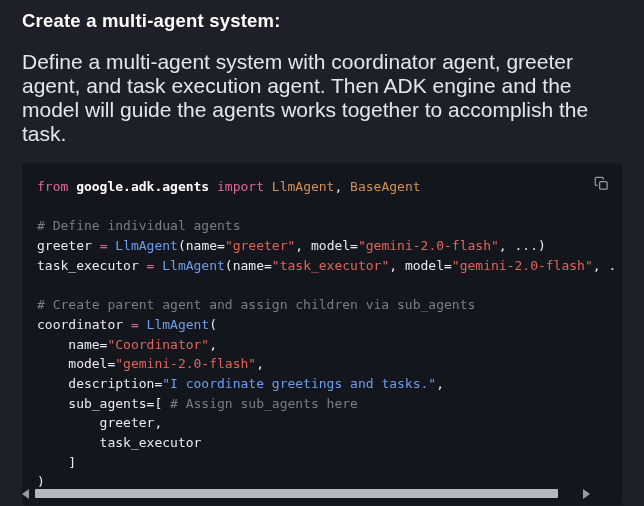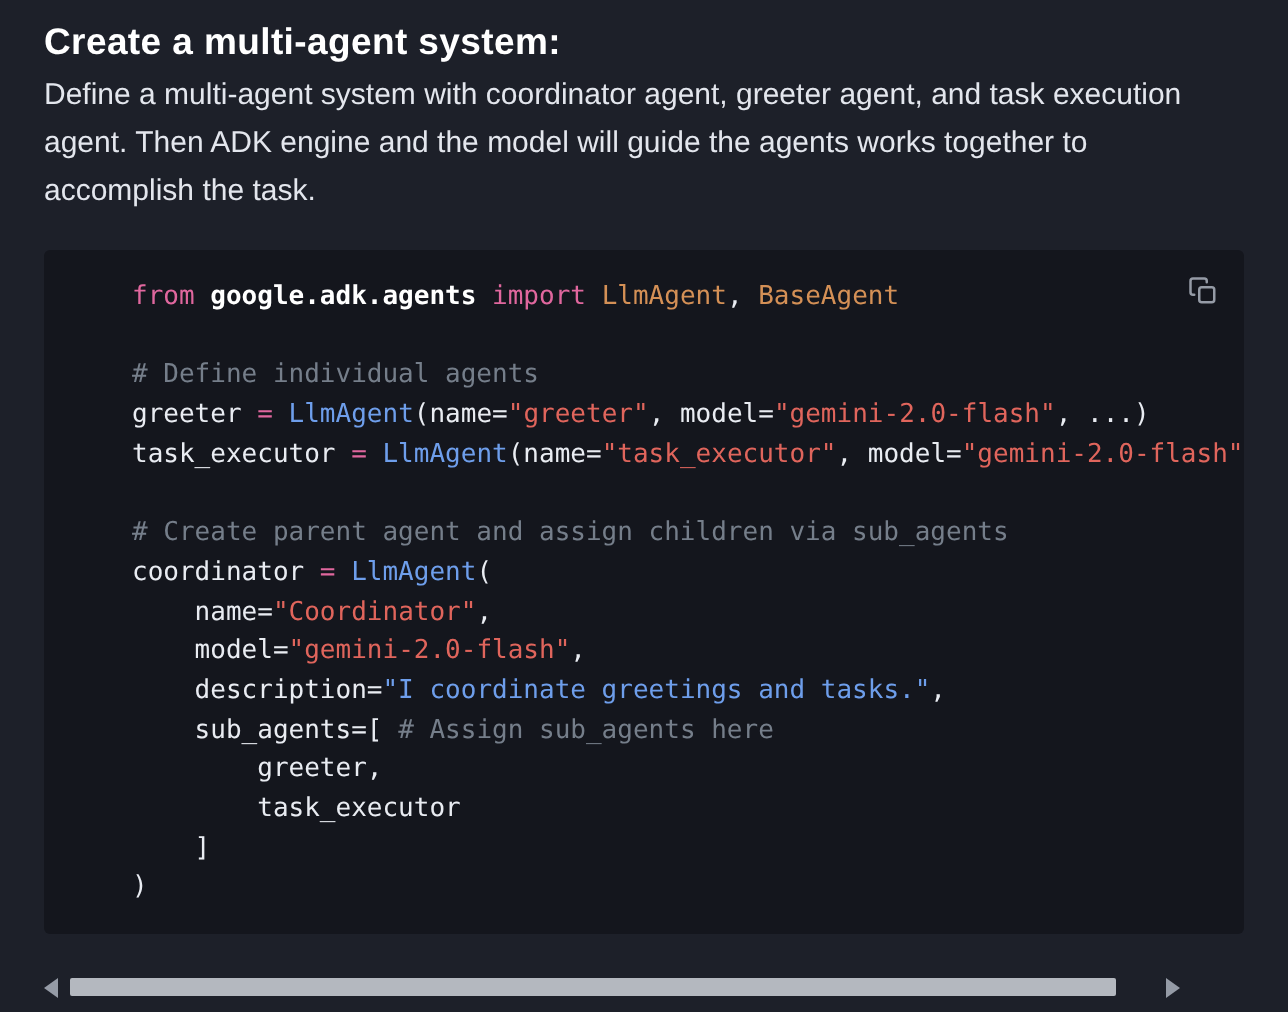--- a/index.html
+++ b/index.html
@@ -15,32 +15,32 @@
     font-family:"Liberation Sans",sans-serif;
     color:var(--body_text);
     position:relative;
   }
   .page{padding:8px 22px 0 22px;position:relative;height:100%;}
   .title{
     font-size:18.5px;font-weight:700;color:var(--heading);
     letter-spacing:.2px;line-height:26px;
   }
   .intro{
-    margin-top:2px;font-size:15px;line-height:24px;color:var(--body_text);
+    margin-top:16px;font-size:21px;line-height:24px;color:var(--body_text);
     max-width:604px;
   }
   .codeblock{
     position:relative;margin-top:17px;background:var(--code_bg);
     border-radius:3px;padding:14px 15px 13px 15px;height:342px;overflow:hidden;
   }
   .code{
     font-family:"DejaVu Sans Mono","Liberation Mono",monospace;
     font-size:13px;line-height:19.7px;white-space:pre;color:var(--code_text);
   }
-  .code-line{height:19.7px;margin-left:29px;}
+  .code-line{height:19.7px;}
   .tok-kw{color:var(--keyword);}
   .tok-cls{color:var(--class_name);}
   .tok-fn{color:var(--function_call);}
   .tok-str{color:var(--string_red);}
   .tok-str2{color:var(--string_blue);}
   .tok-com{color:var(--comment);}
   .tok-p{color:var(--code_text);}
   .tok-b{color:#ffffff;font-weight:bold;}
   .tok-op{color:var(--keyword);}
   .copy-btn{

